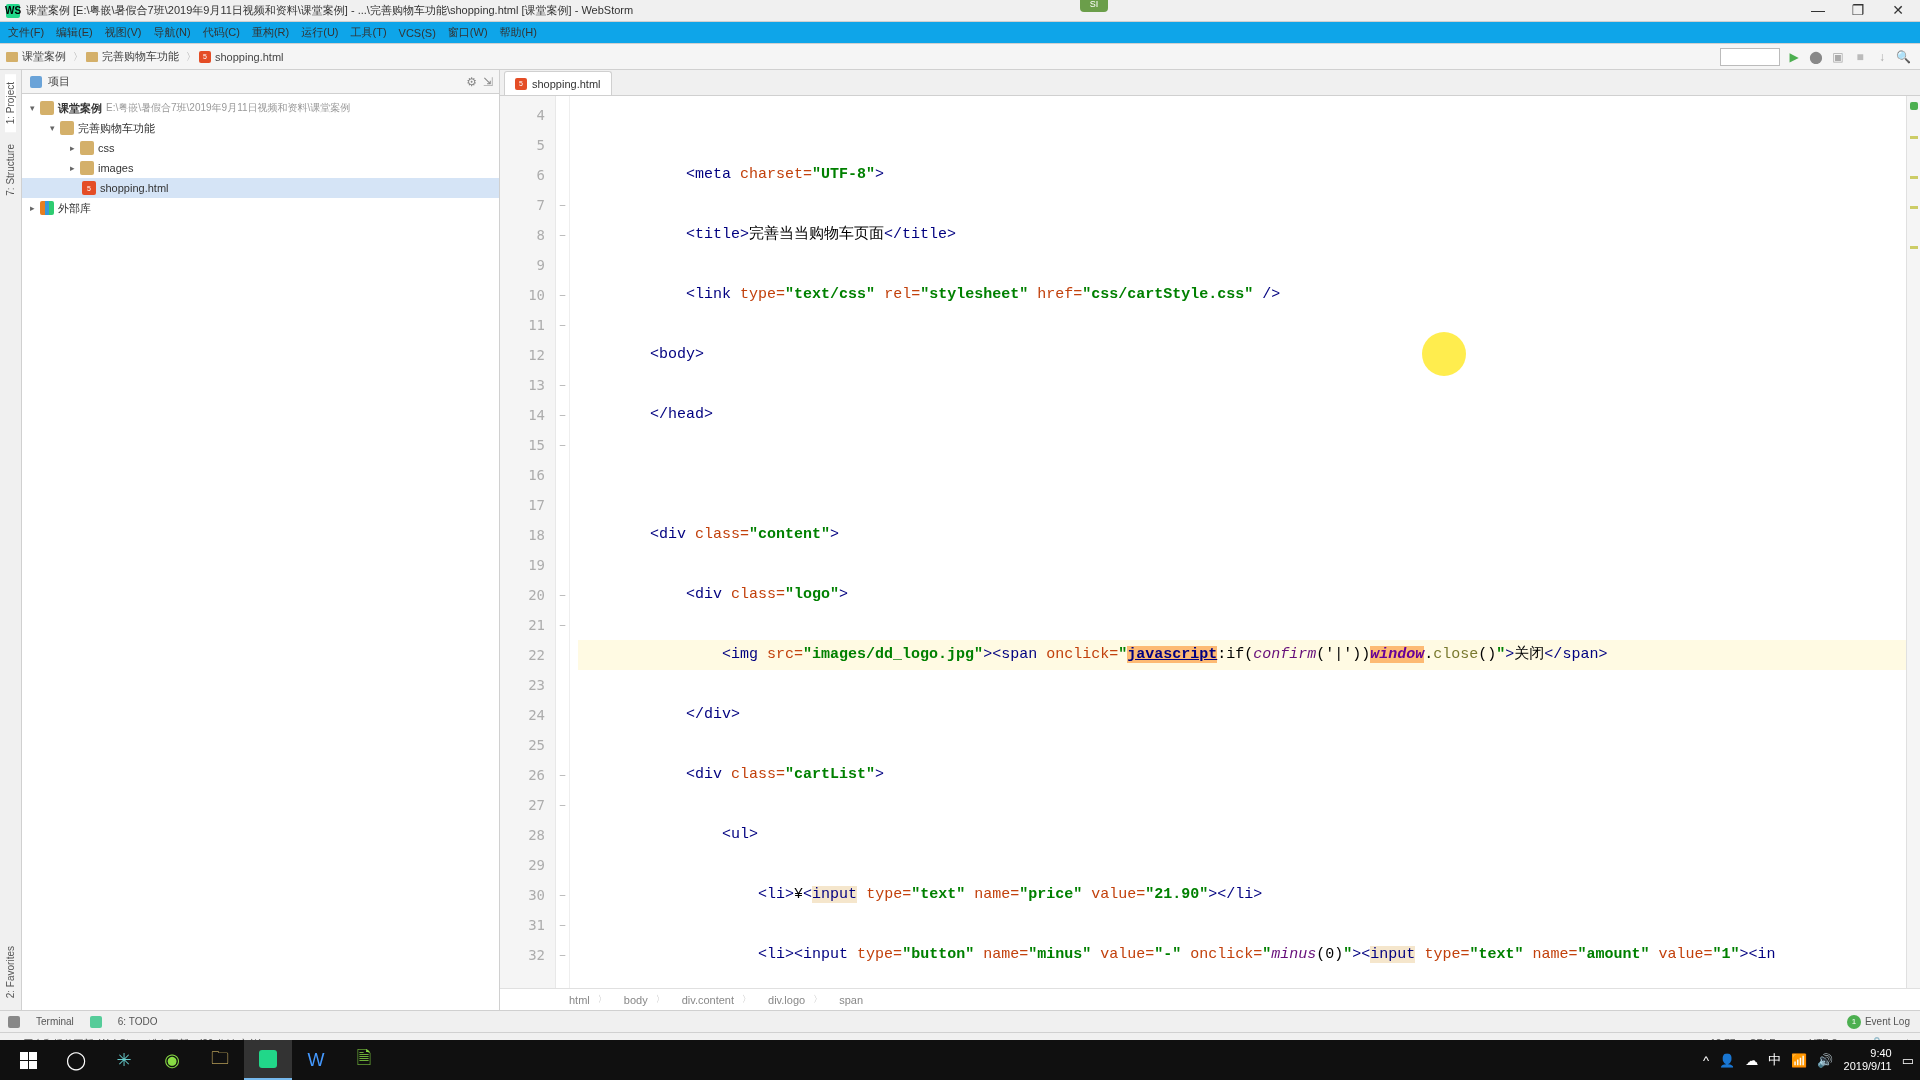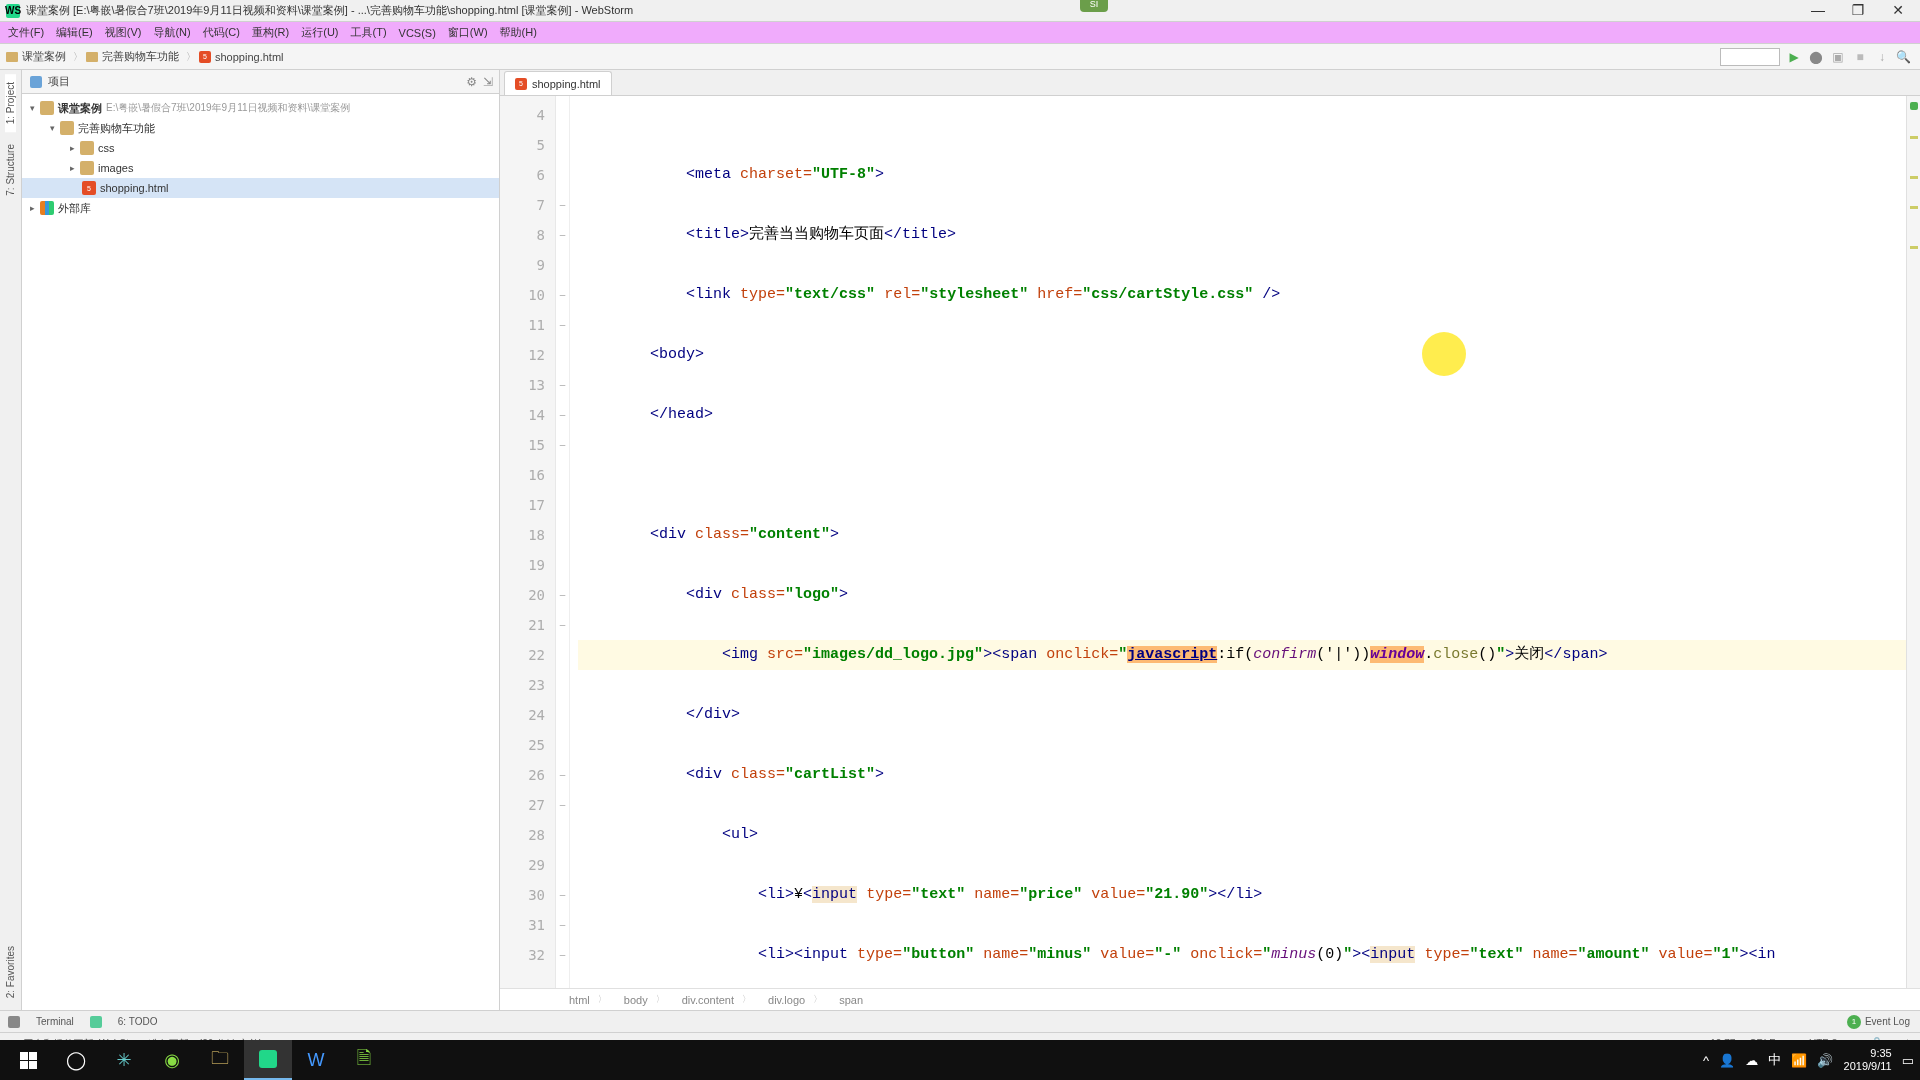--- a/index.html
+++ b/index.html
@@ -7,21 +7,21 @@
 
 
 .titlebar { height: 22px; background: #f0f0f0; display: flex; align-items: center; padding: 0 6px; border-bottom: 1px solid #d0d0d0; position: relative; }
 .titlebar .ws-icon { width: 14px; height: 14px; background: #21d789; border-radius: 2px; margin-right: 6px; display: flex; align-items: center; justify-content: center; font-size: 10px; color: #000; font-weight: bold; }
 .titlebar .title-text { font-size: 11px; color: #333; }
 .titlebar .win-controls { position: absolute; right: 2px; top: 0; display: flex; }
 .titlebar .win-btn { width: 40px; height: 20px; display: flex; align-items: center; justify-content: center; font-size: 14px; color: #333; cursor: pointer; }
 .si-badge { position: absolute; left: 1080px; top: -2px; width: 28px; height: 14px; background: #6b9e4a; border-radius: 0 0 4px 4px; color: #fff; font-size: 9px; text-align: center; line-height: 12px; }
 
 
-.menubar { height: 22px; background: #f0abfc; display: flex; align-items: center; padding: 0 2px; border-bottom: 1px solid #d0d0d0; }
+.menubar { height: 22px; background: #0ea5e9; display: flex; align-items: center; padding: 0 2px; border-bottom: 1px solid #d0d0d0; }
 .menubar .menu-item { padding: 0 6px; font-size: 11px; color: #333; cursor: pointer; }
 
 
 .navbar { height: 26px; background: #f5f5f5; display: flex; align-items: center; padding: 0 6px; border-bottom: 1px solid #d0d0d0; position: relative; }
 .navbar .crumb { display: flex; align-items: center; font-size: 11px; color: #444; }
 .navbar .crumb-item { display: flex; align-items: center; margin-right: 4px; }
 .navbar .crumb-sep { margin: 0 3px; color: #999; font-size: 10px; }
 .navbar .folder-icon { width: 12px; height: 10px; background: #d4b06a; margin-right: 4px; border-radius: 1px; }
 .navbar .html-icon { width: 12px; height: 12px; margin-right: 4px; display: inline-flex; align-items: center; justify-content: center; background: #e44d26; color: #fff; font-size: 7px; border-radius: 2px; }
 .navbar .right-controls { position: absolute; right: 8px; display: flex; align-items: center; gap: 6px; }
@@ -392,18 +392,18 @@
   <div class="tb-btn" style="color:#49f">W</div>
   <div class="tb-btn" style="color:#8d4">🗎</div>
   <div class="tray">
     <span class="tray-icon">^</span>
     <span class="tray-icon">👤</span>
     <span class="tray-icon">☁</span>
     <span class="tray-icon">中</span>
     <span class="tray-icon">📶</span>
     <span class="tray-icon">🔊</span>
     <div class="clock">
-      <div>9:35</div>
+      <div>9:40</div>
       <div>2019/9/11</div>
     </div>
     <span class="tray-icon">▭</span>
   </div>
 </div>
 
 </body></html>

